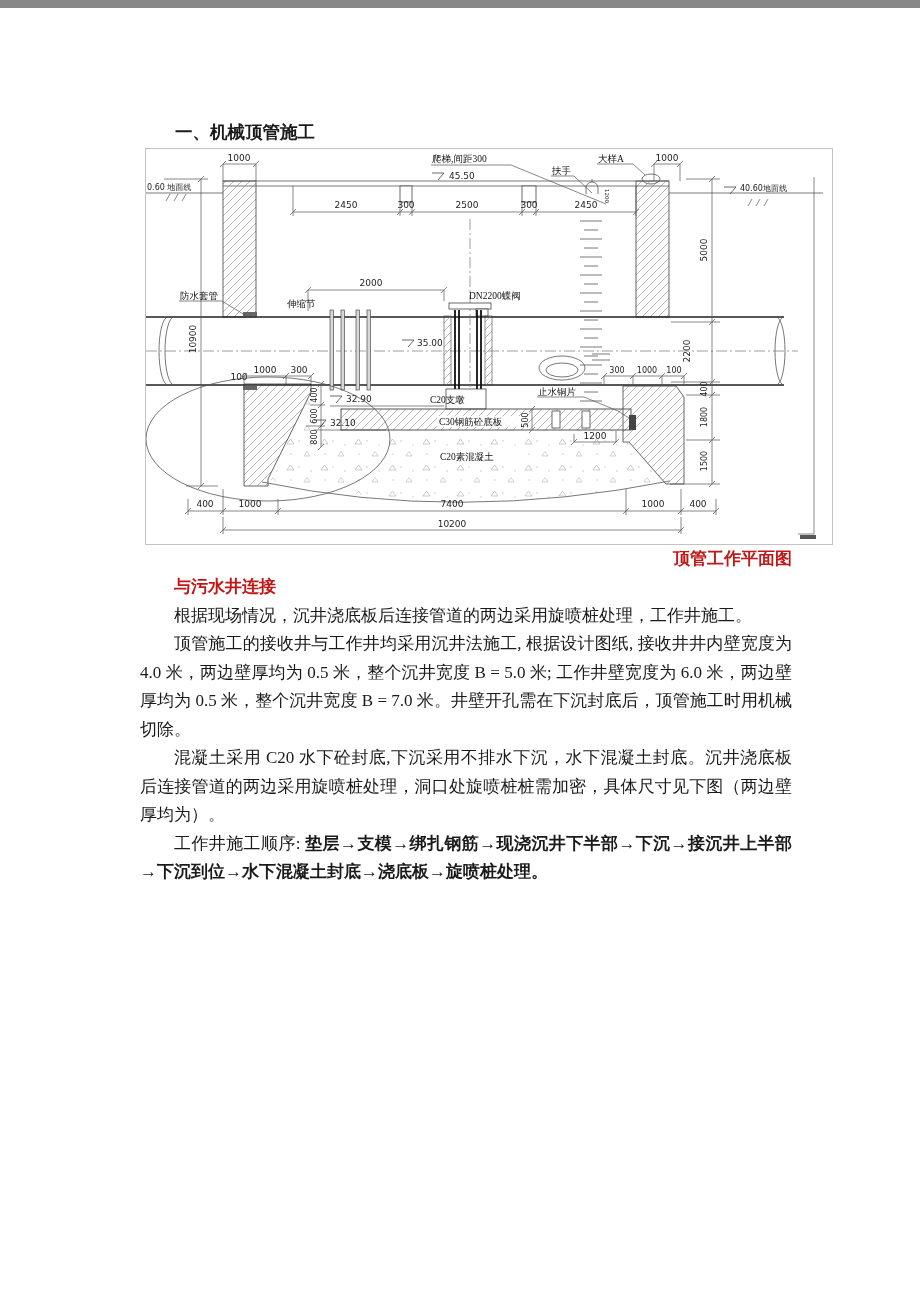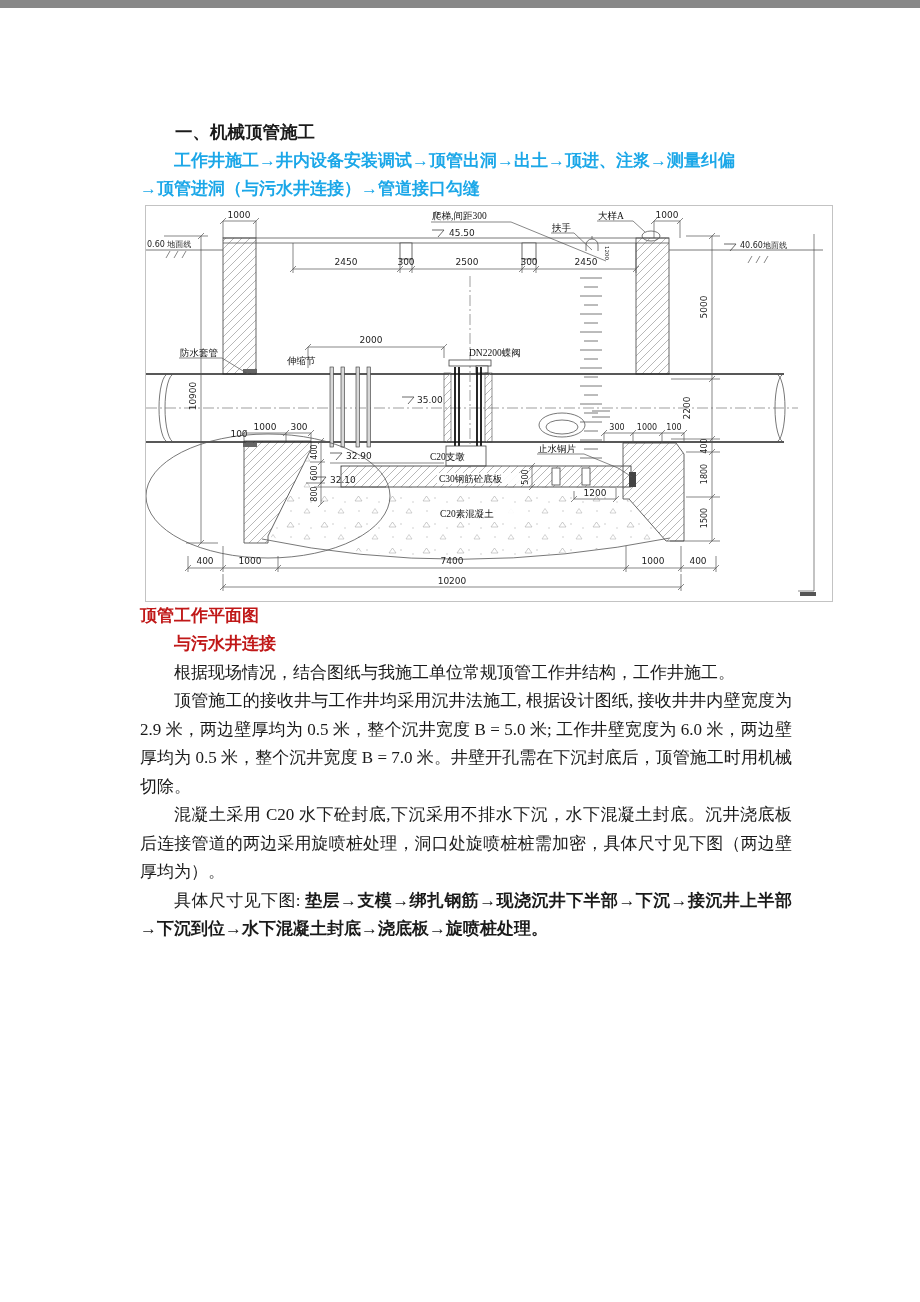--- a/index.html
+++ b/index.html
@@ -5,21 +5,21 @@
   html,body{margin:0;padding:0;background:#888;}
   .page{position:relative;width:920px;height:1302px;background:#ffffff;margin:8px auto;
         font-family:"Liberation Serif","DejaVu Serif",serif;color:#1a1a1a;overflow:hidden;}
   .textcol{position:absolute;left:140px;top:110px;width:652px;font-size:17px;line-height:28.5px;}
   .h1{font-weight:bold;font-size:17.5px;text-indent:2em;}
   .plain{text-indent:2em;text-align:justify;}
   .flow{font-weight:bold;}
   .flow .l1{text-indent:2em;}
   .flow .l2{text-indent:0;}
   .para{text-indent:2em;text-align:justify;}
-  .caption{text-align:left;font-weight:bold;}
+  .caption{text-align:right;font-weight:bold;}
   .sect{font-weight:bold;text-indent:2em;}
   .diagram-wrap{width:688px;height:397px;margin-left:5px;margin-top:1px;
                 border:1px solid #c3c3c3;box-sizing:border-box;background:#fff;}
   svg{display:block;}
   
   .ln{stroke:#555;stroke-width:0.8;fill:none;}
   .thk{stroke:#222;stroke-width:1.5;fill:none;}
   .dimln{stroke:#555;stroke-width:0.7;fill:none;}
   .cl{stroke:#777;stroke-width:0.7;fill:none;stroke-dasharray:11 3 2 3;}
   .wall{fill:url(#hatch);stroke:#555;stroke-width:0.9;}
@@ -33,24 +33,20 @@
   .bgpad{fill:#ffffff;opacity:0.92;}
 </style>
 </head>
 <body>
 
 <div class="page">
   <div class="textcol">
 
     <div class="h1">一、机械顶管施工</div>
 
-    <div class="flow" style="color:#1BA7E8;">
-      <div class="l1">工作井施工→井内设备安装调试→顶管出洞→出土→顶进、注浆→测量纠偏</div>
-      <div class="l2">→顶管进洞（与污水井连接）→管道接口勾缝</div>
-    </div>
 
     <div class="diagram-wrap">
     <svg width="686" height="395" viewBox="0 0 686 395">
       <defs>
         <pattern id="hatch" patternUnits="userSpaceOnUse" width="8" height="8">
           <path d="M0,8 L8,0" stroke="#999" stroke-width="0.7"></path>
         </pattern>
         <pattern id="conc" patternUnits="userSpaceOnUse" width="34" height="26">
           <path d="M5,9 l7,0 l-3.5,-5 z" fill="none" stroke="#aaa" stroke-width="0.6"></path>
           <path d="M22,21 l6,0 l-3,-4.5 z" fill="none" stroke="#b3b3b3" stroke-width="0.6"></path>
@@ -253,19 +249,19 @@
         <text class="dimtxt mid" x="552" y="358">400</text>
         <path class="dimln" d="M77,381 H535 M77,368 V385 M535,368 V385 M74,384 l6,-6 M532,384 l6,-6"></path>
         <text class="dimtxt mid" x="306" y="378">10200</text>
       </g>
     </svg>
     </div>
 
     <div class="caption" style="color:#C01818;">顶管工作平面图</div>
     <div class="sect" style="color:#C01818;">与污水井连接</div>
 
-    <div class="para">根据现场情况，结合图纸与我施工单位常规顶管工作井结构，工作井施工。</div>
-    <div class="para">顶管施工的接收井与工作井均采用沉井法施工, 根据设计图纸, 接收井井内壁宽度为 2.9 米，两边壁厚均为 0.5 米，整个沉井宽度 B = 5.0 米; 工作井壁宽度为 6.0 米，两边壁厚均为 0.5 米，整个沉井宽度 B = 7.0 米。井壁开孔需在下沉封底后，顶管施工时用机械切除。</div>
+    <div class="para">根据现场情况，沉井浇底板后连接管道的两边采用旋喷桩处理，工作井施工。</div>
+    <div class="para">顶管施工的接收井与工作井均采用沉井法施工, 根据设计图纸, 接收井井内壁宽度为 4.0 米，两边壁厚均为 0.5 米，整个沉井宽度 B = 5.0 米; 工作井壁宽度为 6.0 米，两边壁厚均为 0.5 米，整个沉井宽度 B = 7.0 米。井壁开孔需在下沉封底后，顶管施工时用机械切除。</div>
     <div class="para">混凝土采用 C20 水下砼封底,下沉采用不排水下沉，水下混凝土封底。沉井浇底板后连接管道的两边采用旋喷桩处理，洞口处旋喷桩桩需加密，具体尺寸见下图（两边壁厚均为）。</div>
-    <div class="para"><span>具体尺寸见下图: </span><span style="font-weight:bold;">垫层→支模→绑扎钢筋→现浇沉井下半部→下沉→接沉井上半部→下沉到位→水下混凝土封底→浇底板→旋喷桩处理。</span></div>
+    <div class="para"><span>工作井施工顺序: </span><span style="font-weight:bold;">垫层→支模→绑扎钢筋→现浇沉井下半部→下沉→接沉井上半部→下沉到位→水下混凝土封底→浇底板→旋喷桩处理。</span></div>
 
   </div>
 </div>
 
 </body></html>

